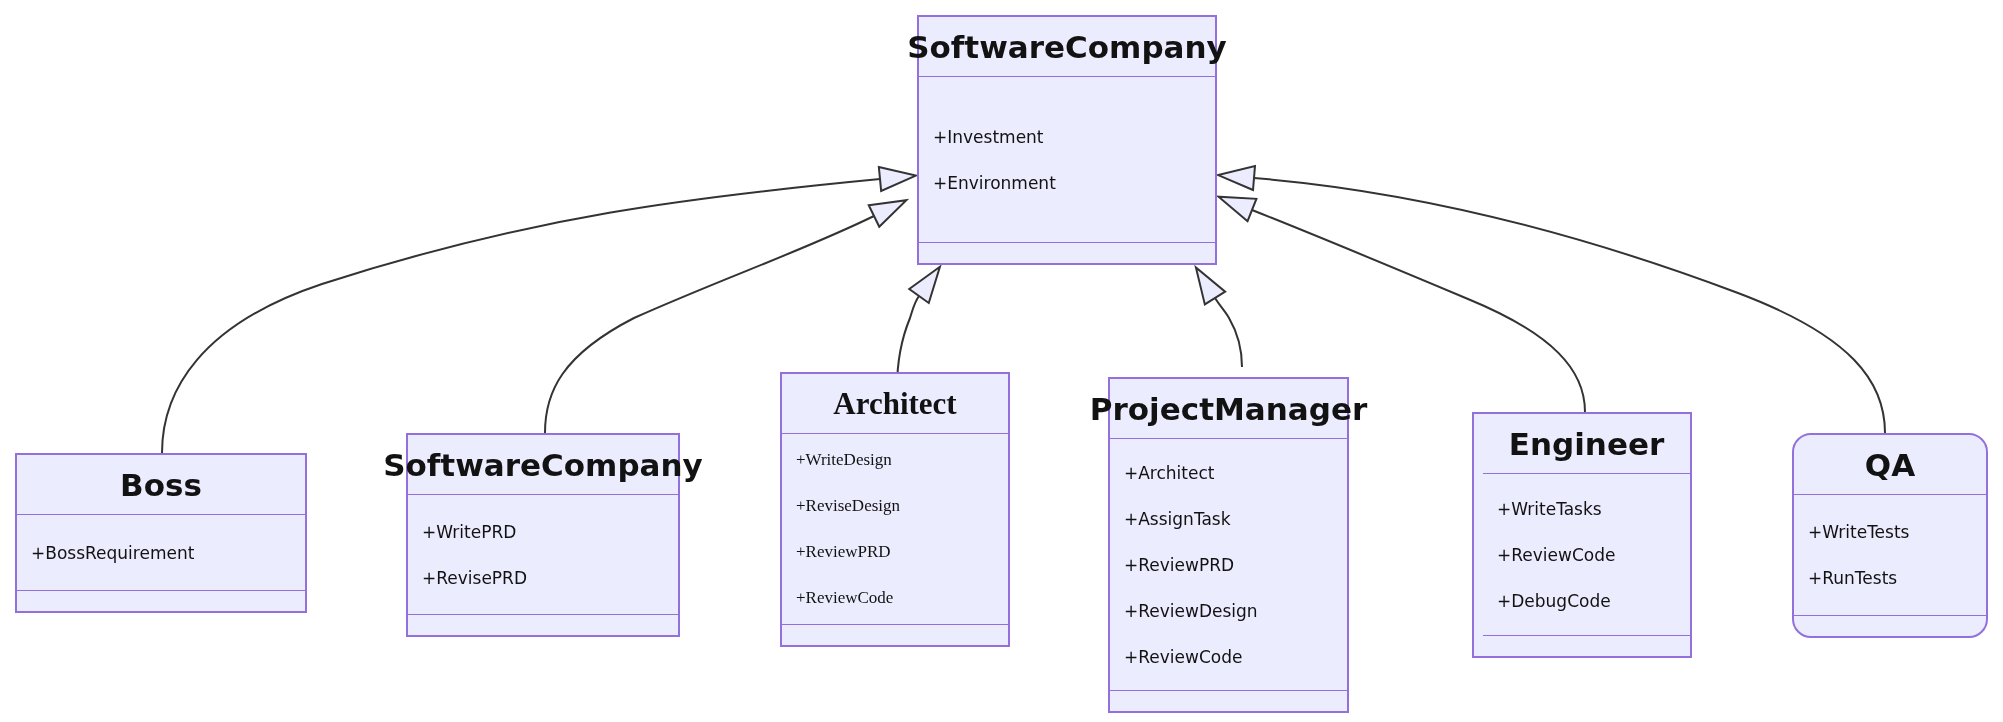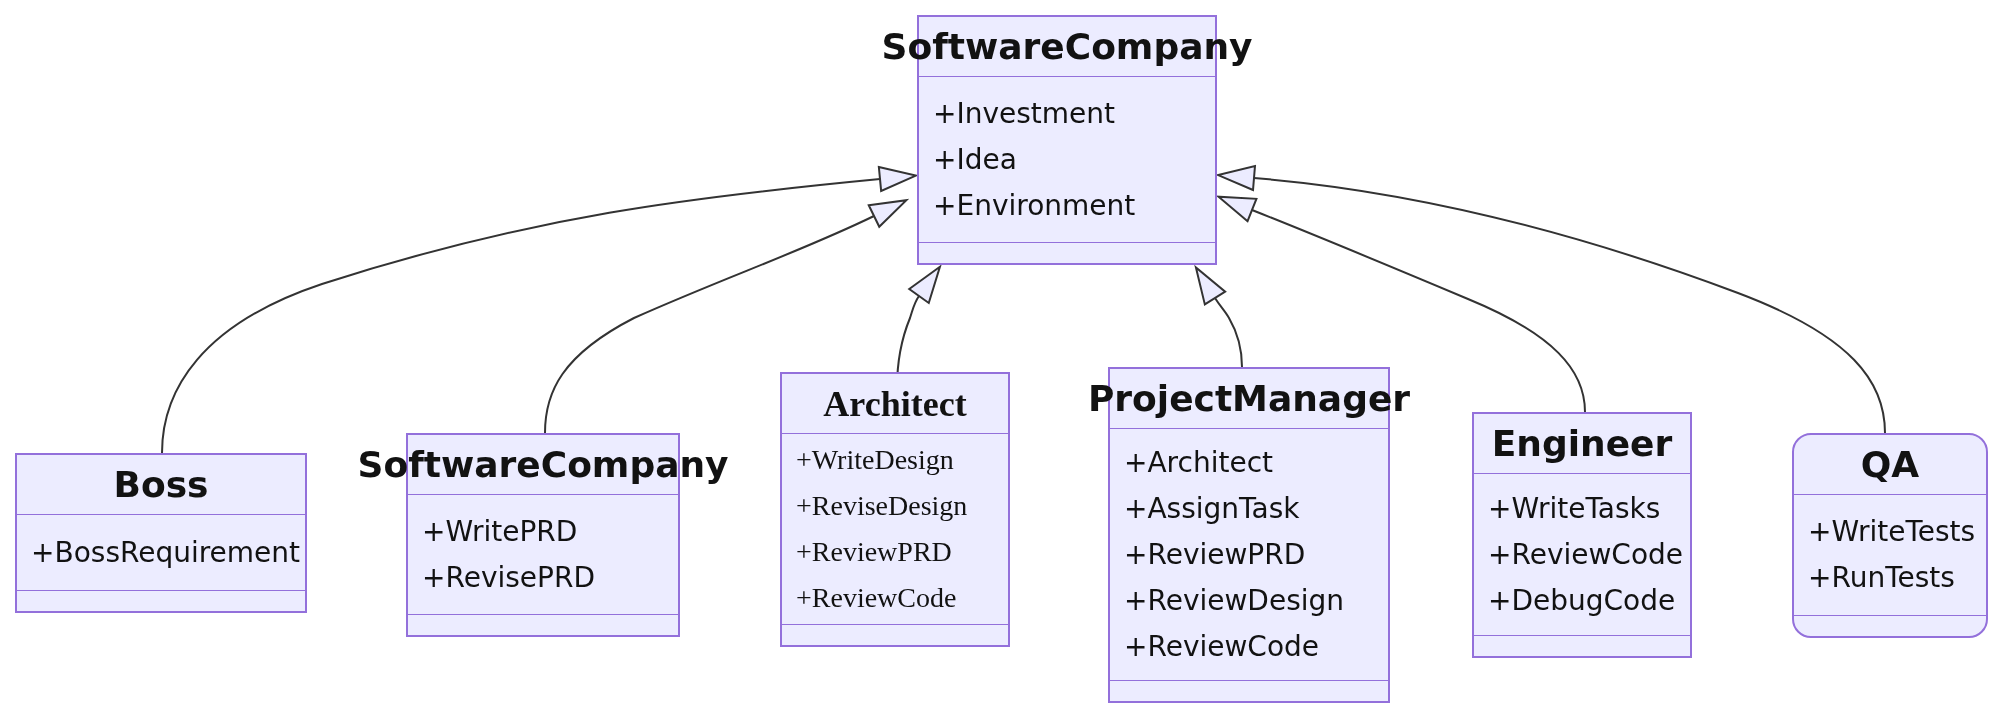--- a/index.html
+++ b/index.html
@@ -29,34 +29,34 @@
     display: flex;
     flex-direction: column;
   }
   .cls-title {
     box-sizing: border-box;
     height: 60px;
     display: flex;
     align-items: center;
     justify-content: center;
     font-weight: bold;
-    font-size: 36px;
+    font-size: 31px;
     border-bottom: 1.5px solid #9370DB;
     flex: 0 0 auto;
   }
   .cls-attrs {
     flex: 1 1 auto;
     display: flex;
     flex-direction: column;
     justify-content: center;
     padding-left: 14px;
     overflow: hidden;
   }
   .attr {
-    font-size: 28px;
+    font-size: 17px;
     line-height: 46px;
     white-space: nowrap;
   }
   .cls-methods {
     box-sizing: border-box;
     height: 21px;
     border-top: 1.5px solid #9370DB;
     flex: 0 0 auto;
   }
 </style>
@@ -78,21 +78,20 @@
       <path d="M 1242 367 C 1242 345, 1236 330, 1229 318 C 1225 311, 1220 306, 1215 298" marker-end="url(#hollow-tri)"></path>
       <path d="M 1585 412 C 1585 370, 1553 334, 1468 299 C 1380 262, 1310 233, 1252 210" marker-end="url(#hollow-tri)"></path>
       <path d="M 1885 433 C 1885 382, 1852 336, 1738 293 C 1560 226, 1400 190, 1254 178" marker-end="url(#hollow-tri)"></path>
     </g>
   </svg>
 
   <div class="cls" style="left:917px; top:15px; width:300px; height:250px;">
     <div class="cls-title">SoftwareCompany</div>
     <div class="cls-attrs">
       <div class="attr">+Investment</div>
-      <div class="attr">+Idea</div>
       <div class="attr">+Environment</div>
     </div>
     <div class="cls-methods"></div>
   </div>
 
   <div class="cls" style="left:15px; top:453px; width:292px; height:160px;justify-content:center;">
     <div class="cls-title">Boss</div>
     <div class="cls-attrs">
       <div class="attr">+BossRequirement</div>
     </div>
@@ -112,33 +111,33 @@
     <div class="cls-title">Architect</div>
     <div class="cls-attrs">
       <div class="attr">+WriteDesign</div>
       <div class="attr">+ReviseDesign</div>
       <div class="attr">+ReviewPRD</div>
       <div class="attr">+ReviewCode</div>
     </div>
     <div class="cls-methods"></div>
   </div>
 
-  <div class="cls" style="left:1108px; top:367px; width:282px; height:336px;">
+  <div class="cls" style="left:1108px; top:377px; width:241px; height:336px;">
     <div class="cls-title">ProjectManager</div>
     <div class="cls-attrs">
       <div class="attr">+Architect</div>
       <div class="attr">+AssignTask</div>
       <div class="attr">+ReviewPRD</div>
       <div class="attr">+ReviewDesign</div>
       <div class="attr">+ReviewCode</div>
     </div>
     <div class="cls-methods"></div>
   </div>
 
-  <div class="cls" style="left:1472px; top:412px; width:220px; height:246px;">
+  <div class="cls" style="left:1472px; top:412px; width:220px; height:246px;padding-left:9px;">
     <div class="cls-title">Engineer</div>
     <div class="cls-attrs">
       <div class="attr">+WriteTasks</div>
       <div class="attr">+ReviewCode</div>
       <div class="attr">+DebugCode</div>
     </div>
     <div class="cls-methods"></div>
   </div>
 
   <div class="cls" style="left:1792px; top:433px; width:196px; height:205px;border-radius:19px;">

